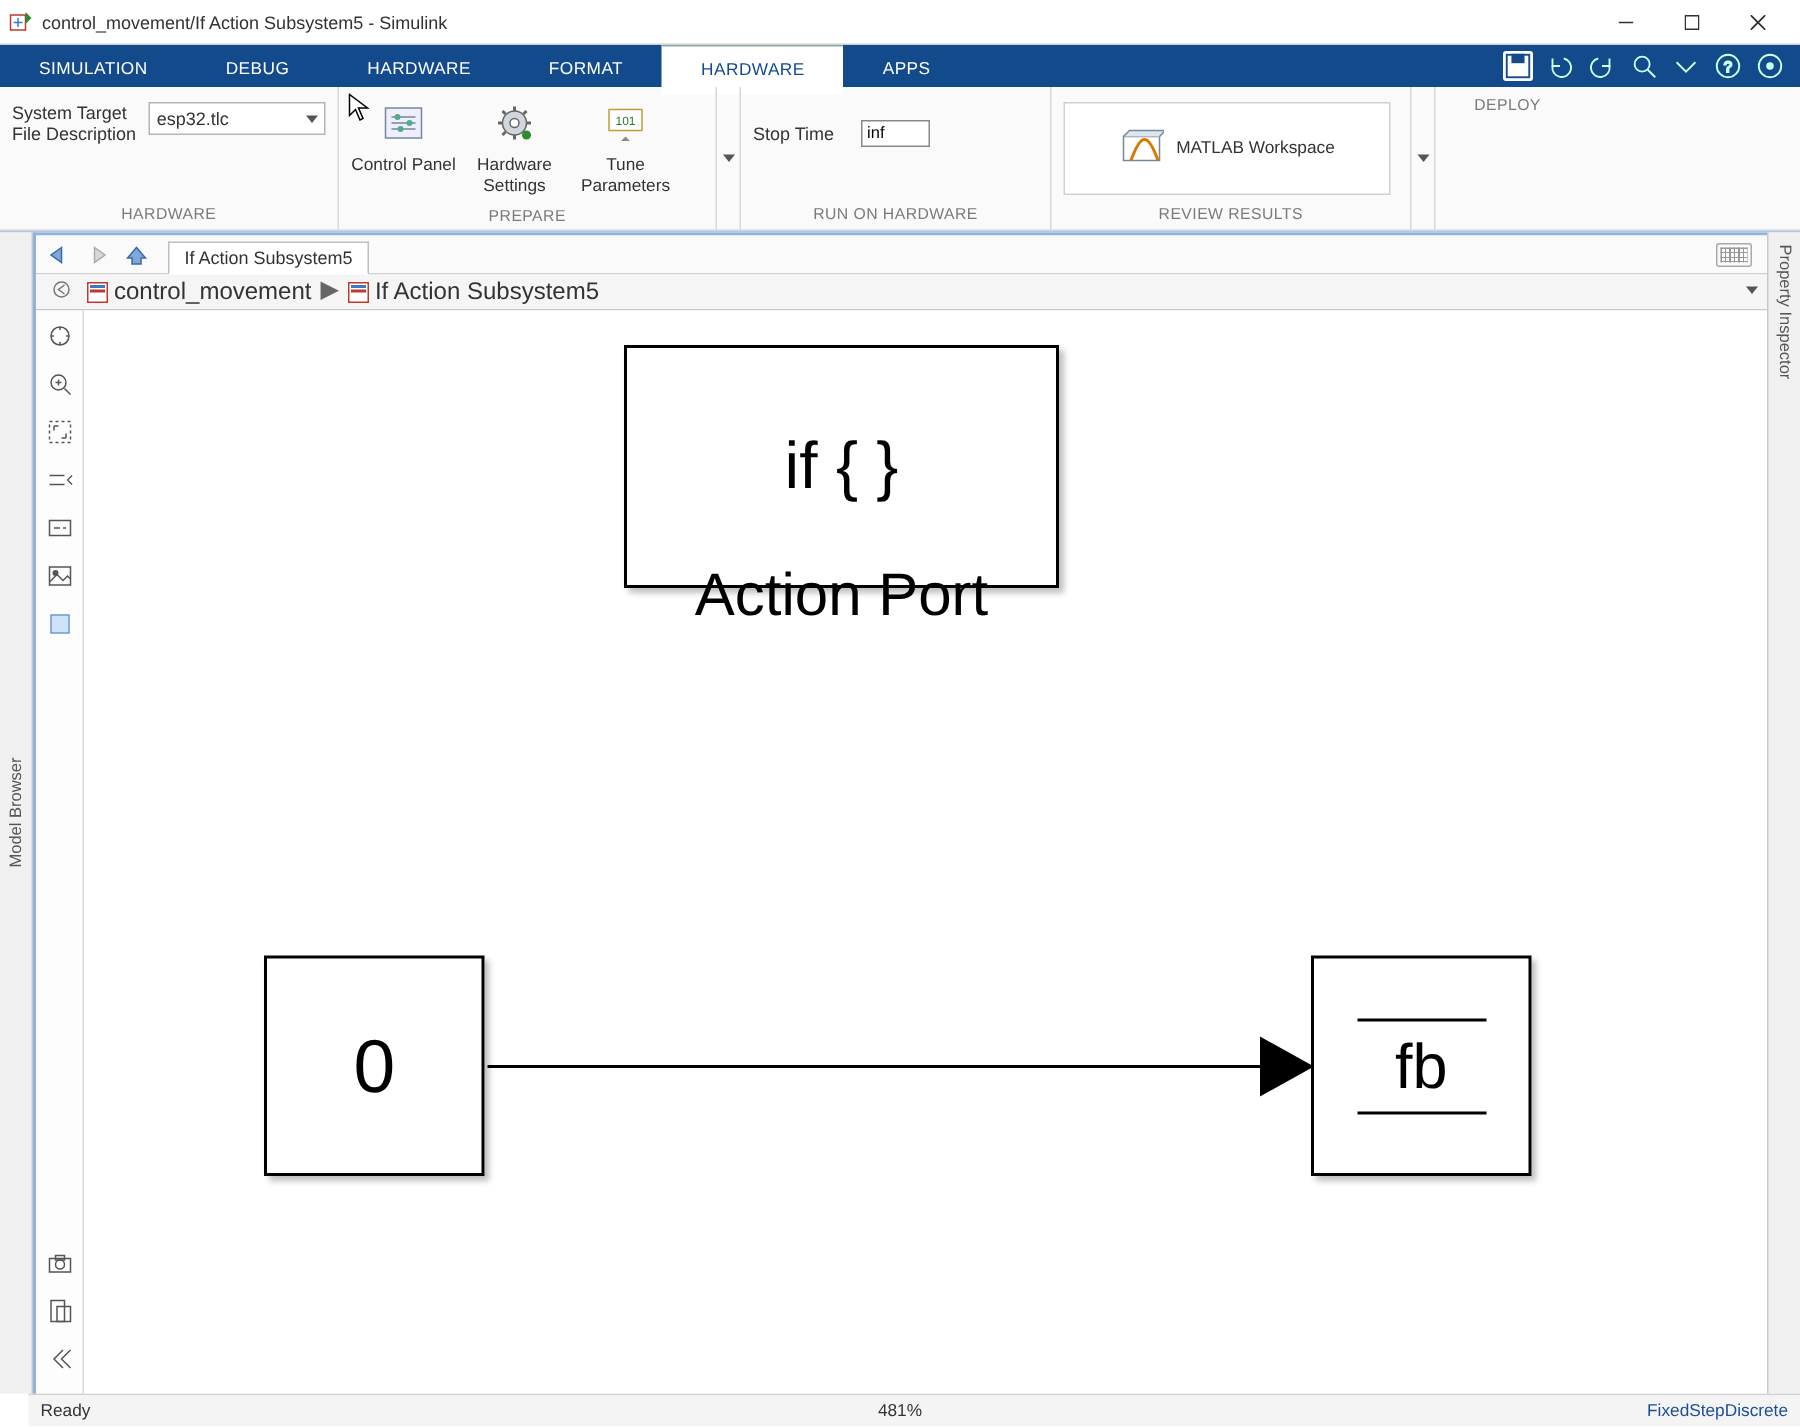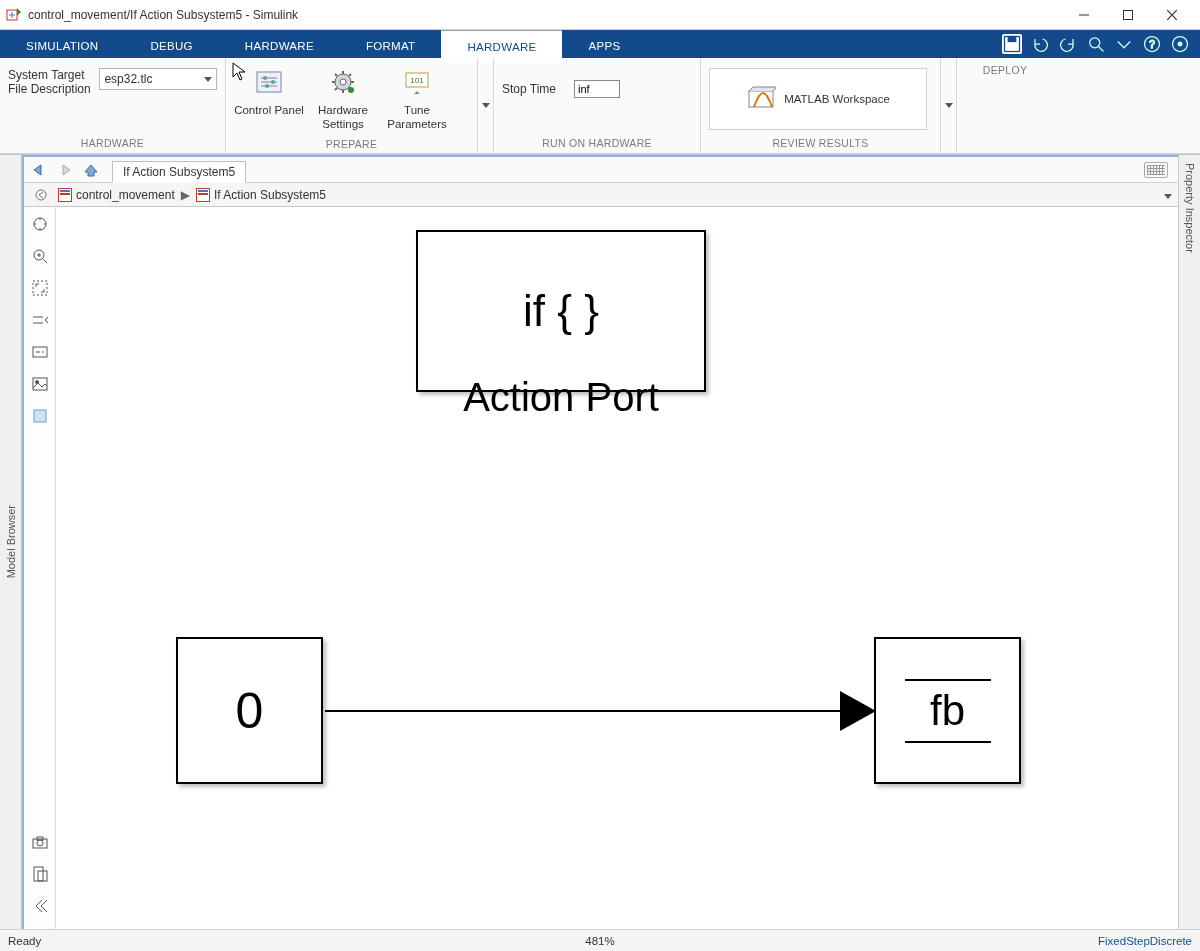--- a/index.html
+++ b/index.html
@@ -65,21 +65,21 @@
 .canvas-col { flex:1; display:flex; flex-direction:column; border: 2px solid #8fb3e0; border-right:none; border-bottom:none; }
 
 .navrow { height: 26px; border-bottom:1px solid #d0d0d0; background:#fafafa; display:flex; align-items:center; padding:0 4px; gap:4px; }
 .navbtn { width:22px; height:20px; display:flex; align-items:center; justify-content:center; cursor:pointer; }
 .navbtn svg { width:16px; height:14px; }
 .doctab { margin-left:6px; padding:3px 10px; border:1px solid #c0c0c0; border-bottom:1px solid #fff; background:#fff; font-size:12px; color:#333; position:relative; top:2px; }
 .navspacer { flex:1; }
 .kbd-icon { width:24px; height:16px; border:1px solid #aaa; border-radius:2px; margin-right:6px; cursor:pointer; position:relative; }
 .kbd-icon::after { content:""; position:absolute; inset:2px; background: repeating-linear-gradient(90deg,#999 0 1px, transparent 1px 3px),repeating-linear-gradient(0deg,#999 0 1px, transparent 1px 3px); }
 
-.breadcrumb-row { height:24px; border-bottom:1px solid #c8c8c8; display:flex; align-items:center; padding:0 6px; gap:6px; font-size:12px; color:#333; background:#f5f5f5; }
+.breadcrumb-row { height:24px; border-bottom:1px solid #c8c8c8; display:flex; padding:0 6px; gap:6px; font-size:16px; color:#333; background:#f5f5f5; }
 .bc-item { display:flex; align-items:center; gap:4px; cursor:pointer; }
 .bc-sep { color:#666; }
 .bc-drop { margin-left:auto; cursor:pointer; }
 
 .canvas-wrap { flex:1; display:flex; }
 .tooltray { width:32px; background:#fdfdfd; border-right:1px solid #dadada; display:flex; flex-direction:column; align-items:center; padding:6px 0; gap:10px; }
 .tooltray .tbtn { width:22px; height:22px; display:flex; align-items:center; justify-content:center; cursor:pointer; }
 .tooltray .tbtn svg { width:18px; height:18px; stroke:#555; fill:none; }
 .tooltray .bottom { margin-top:auto; display:flex; flex-direction:column; gap:10px; align-items:center; padding-bottom:6px; }
 
@@ -94,21 +94,21 @@
 .block.out .bar { width: 86px; border-top:2px solid #000; }
 
 .wire { position:absolute; left:269px; top:503px; width:549px; height:2px; background:#000; }
 .arrowhead { position:absolute; left:784px; top:484px; width:0; height:0; border-left:36px solid #000; border-top:20px solid transparent; border-bottom:20px solid transparent; }
 
 
 .prop-inspector { width:22px; background:#f0f0f0; border-left:1px solid #c8c8c8; display:flex; align-items:flex-start; justify-content:center; padding-top:8px; }
 .prop-inspector span { writing-mode: vertical-rl; font-size:11px; color:#555; }
 
 
-.statusbar { height:22px; background:#f4f4f4; border-top:1px solid #cfcfcf; display:flex; align-items:center; font-size:11.5px; color:#333; padding:0 8px; }
+.statusbar { height:22px; background:#f4f4f4; border-top:1px solid #cfcfcf; display:flex; align-items:center; font-size:11.5px; color:#333; padding:0 8px;margin-left:19px; }
 .statusbar .center { position:absolute; left:50%; transform:translateX(-50%); }
 .statusbar .right { margin-left:auto; color:#1a4e9a; }
 
 .caret-down { width:0;height:0;border-left:4px solid transparent;border-right:4px solid transparent;border-top:5px solid #555; display:inline-block; }
 
 
 .mdl-ico { width:14px; height:14px; display:inline-block; position:relative; }
 .mdl-ico::before { content:""; position:absolute; inset:0; border:1px solid #c0392b; background:#fff; }
 .mdl-ico::after { content:""; position:absolute; left:2px; top:5px; width:10px; height:2px; background:#c0392b; box-shadow: 0 -3px 0 #3a7bc8; }
 </style>

